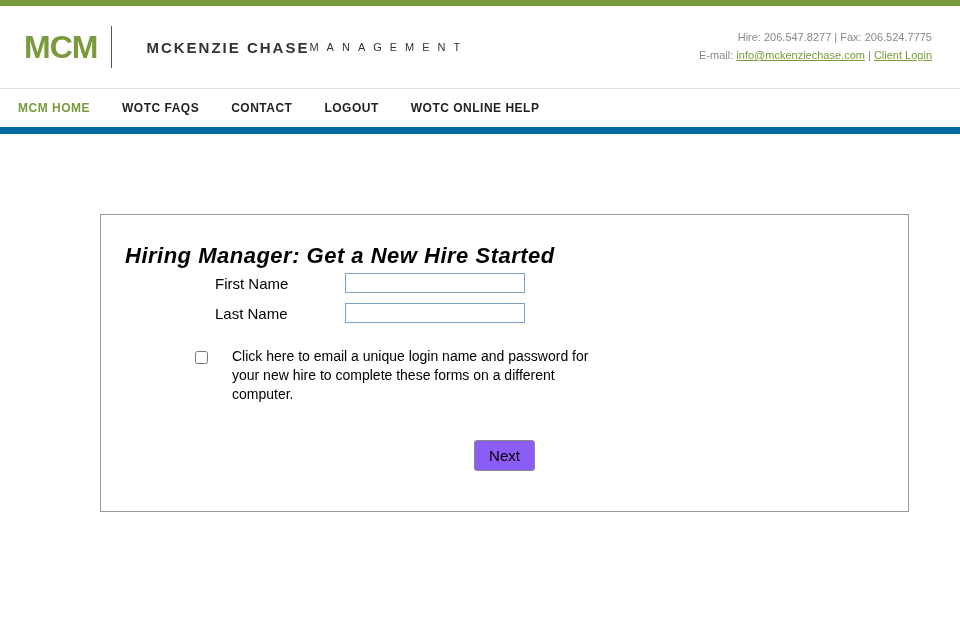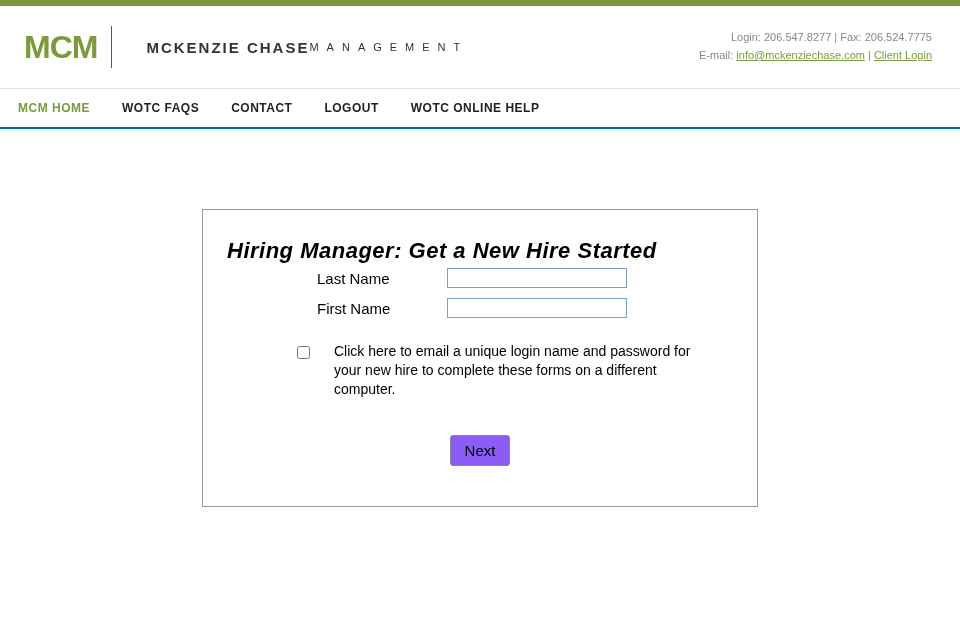--- a/index.html
+++ b/index.html
@@ -62,39 +62,39 @@
       line-height: 1.6;
     }
     .contact-info a {
       color: #7a9a3c;
       text-decoration: underline;
     }
     .nav-bar {
       display: flex;
       gap: 32px;
       padding: 12px 18px;
-      border-bottom: 2px solid #0369a1;
+      border-bottom: 7px solid #0369a1;
       font-size: 12px;
       font-weight: bold;
     }
     .nav-item {
       color: #222;
       cursor: pointer;
       letter-spacing: 0.5px;
     }
     .nav-item.active {
       color: #7a9a3c;
     }
     .content-area {
       padding: 80px 100px 40px 100px;
     }
     .form-box {
       border: 1px solid #999;
       padding: 28px 24px 40px 24px;
-      width: 556px;
+      width: 809px;
       margin: 0 auto;
     }
     .box-title {
       font-family: Verdana, Geneva, sans-serif;
       font-size: 22px;
       font-weight: bold;
       font-style: italic;
       letter-spacing: 0.5px;
       margin-bottom: 4px;
     }
@@ -158,47 +158,47 @@
   <div class="logo-block">
     <div class="logo-mcm">MCM</div>
     <div class="logo-divider"></div>
     <div class="logo-text">
       <div class="logo-text-top">MCKENZIE CHASE</div>
       <div class="logo-text-bottom">MANAGEMENT</div>
     </div>
   </div>
   <div class="contact-info">
     <div>
-      <span>Login: </span><span>206.547.8277</span><span> | </span><span>Fax: </span><span>206.524.7775</span>
+      <span>Hire: </span><span>206.547.8277</span><span> | </span><span>Fax: </span><span>206.524.7775</span>
     </div>
     <div>
       <span>E-mail: </span><a href="#">info@mckenziechase.com</a><span> | </span><a href="#">Client Login</a>
     </div>
   </div>
 </div>
 
 <div class="nav-bar">
   <span class="nav-item active">MCM HOME</span>
   <span class="nav-item">WOTC FAQS</span>
   <span class="nav-item">CONTACT</span>
   <span class="nav-item">LOGOUT</span>
   <span class="nav-item">WOTC ONLINE HELP</span>
 </div>
 
 <div class="content-area">
   <div class="form-box">
     <div class="box-title">Hiring Manager: Get a New Hire Started</div>
 
     <div class="form-row">
+      <div class="form-label">First Name</div>
+      <input type="text" class="text-input" value="" style="">
+    </div>
+
+    <div class="form-row">
       <div class="form-label">Last Name</div>
-      <input type="text" class="text-input" value="" style="">
-    </div>
-
-    <div class="form-row">
-      <div class="form-label">First Name</div>
       <input type="text" class="text-input" value="" style="">
     </div>
 
     <div class="checkbox-row">
       <input type="checkbox" style="">
       <div class="checkbox-label">Click here to email a unique login name and password for your new hire to complete these forms on a different computer.</div>
     </div>
 
     <div class="button-row">
       <button class="next-button">Next</button>

